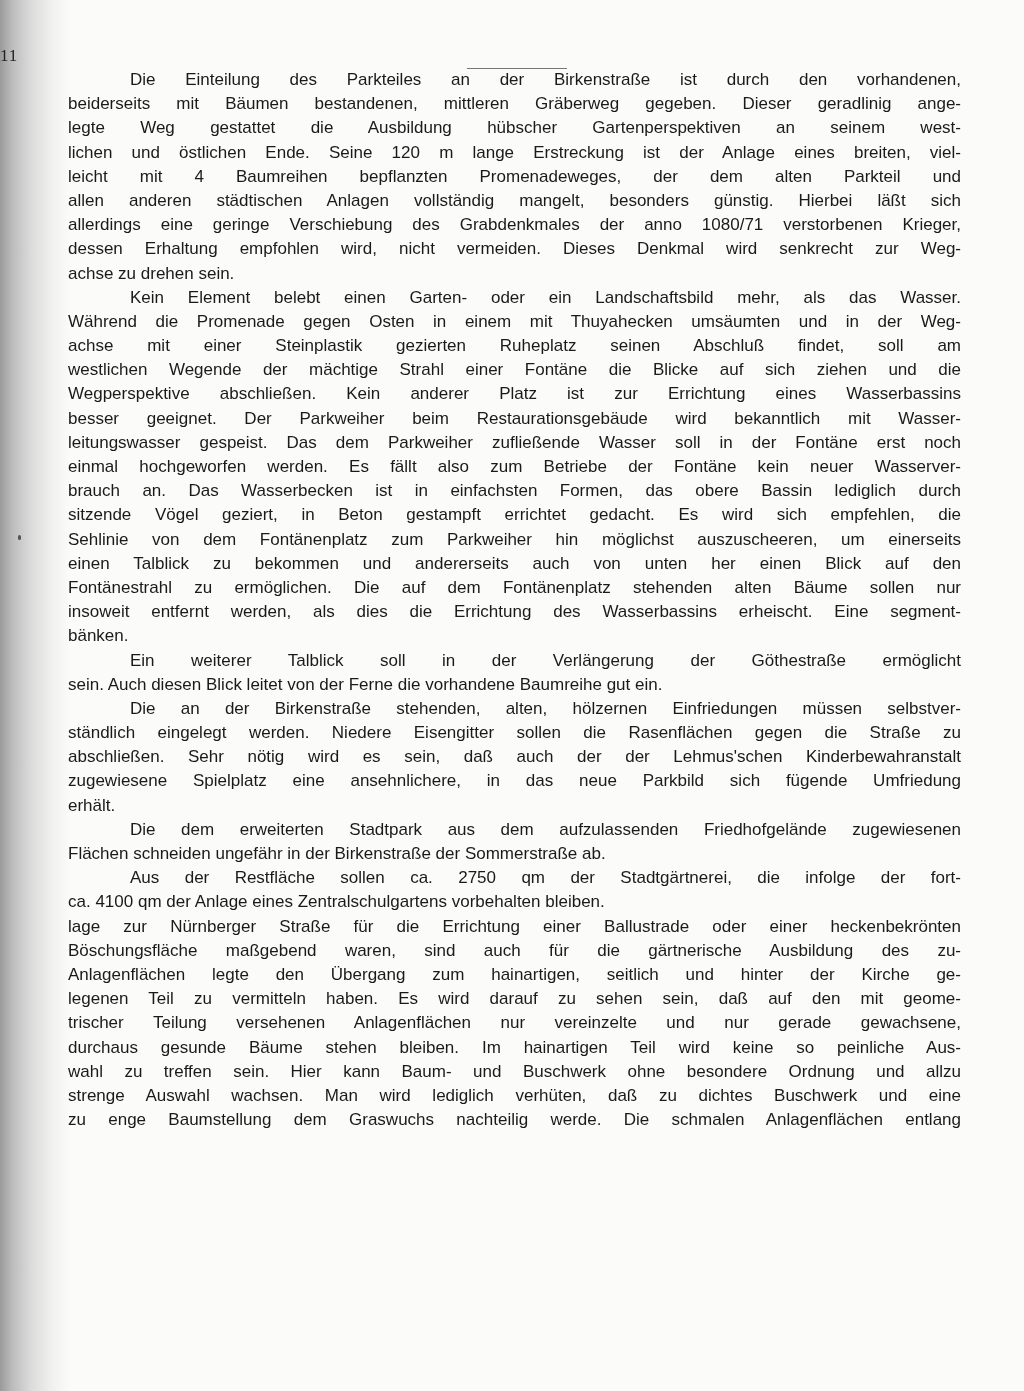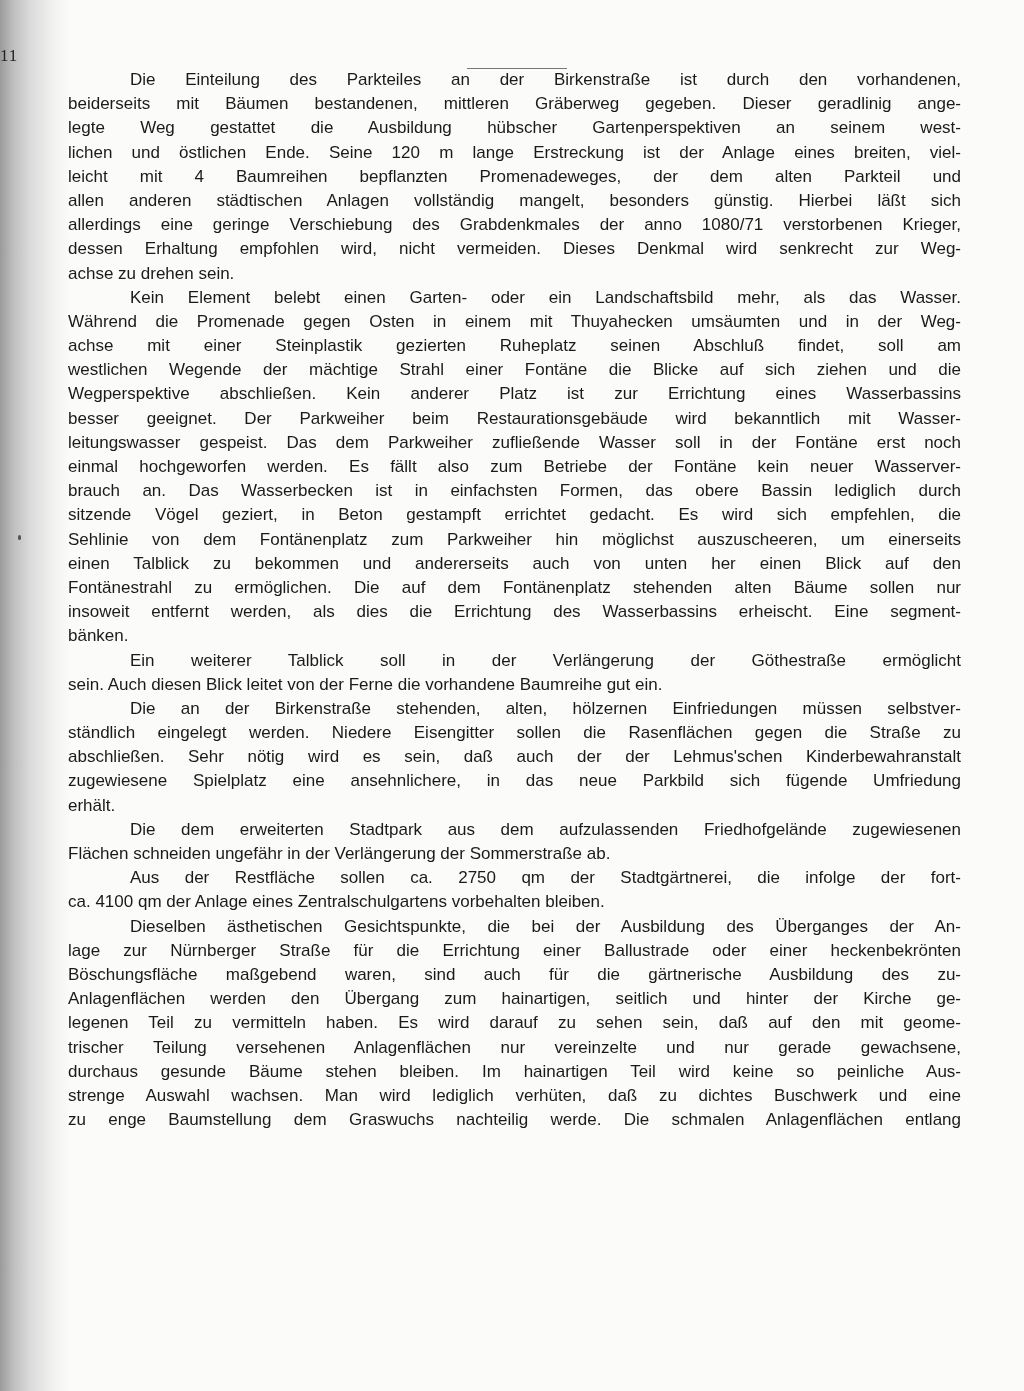--- a/index.html
+++ b/index.html
@@ -124,30 +124,30 @@
     </div>
   <div class="para">
       <span class="line first">Die an der Birkenstraße stehenden, alten, hölzernen Einfriedungen müssen selbstver-</span>
       <span class="line">ständlich eingelegt werden. Niedere Eisengitter sollen die Rasenflächen gegen die Straße zu</span>
       <span class="line">abschließen. Sehr nötig wird es sein, daß auch der der Lehmus'schen Kinderbewahranstalt</span>
       <span class="line">zugewiesene Spielplatz eine ansehnlichere, in das neue Parkbild sich fügende Umfriedung</span>
       <span class="line last">erhält.</span>
     </div>
   <div class="para">
       <span class="line first">Die dem erweiterten Stadtpark aus dem aufzulassenden Friedhofgelände zugewiesenen</span>
-      <span class="line last">Flächen schneiden ungefähr in der Verlängerung der Sommerstraße ab.</span>
+      <span class="line last">Flächen schneiden ungefähr in der Birkenstraße der Sommerstraße ab.</span>
     </div>
   <div class="para">
       <span class="line first">Aus der Restfläche sollen ca. 2750 qm der Stadtgärtnerei, die infolge der fort-</span>
       <span class="line last">ca. 4100 qm der Anlage eines Zentralschulgartens vorbehalten bleiben.</span>
     </div>
   <div class="para">
-      <span class="line first">Dieselben ästhetischen Gesichtspunkte, die bei der Ausbildung des Überganges der An-</span>
       <span class="line">lage zur Nürnberger Straße für die Errichtung einer Ballustrade oder einer heckenbekrönten</span>
       <span class="line">Böschungsfläche maßgebend waren, sind auch für die gärtnerische Ausbildung des zu-</span>
-      <span class="line">Anlagenflächen werden den Übergang zum hainartigen, seitlich und hinter der Kirche ge-</span>
+      <span class="line">Anlagenflächen legte den Übergang zum hainartigen, seitlich und hinter der Kirche ge-</span>
       <span class="line">legenen Teil zu vermitteln haben. Es wird darauf zu sehen sein, daß auf den mit geome-</span>
       <span class="line">trischer Teilung versehenen Anlagenflächen nur vereinzelte und nur gerade gewachsene,</span>
       <span class="line">durchaus gesunde Bäume stehen bleiben. Im hainartigen Teil wird keine so peinliche Aus-</span>
+      <span class="line">wahl zu treffen sein. Hier kann Baum- und Buschwerk ohne besondere Ordnung und allzu</span>
       <span class="line">strenge Auswahl wachsen. Man wird lediglich verhüten, daß zu dichtes Buschwerk und eine</span>
       <span class="line">zu enge Baumstellung dem Graswuchs nachteilig werde. Die schmalen Anlagenflächen entlang</span>
     </div>
 </div>
 
 </body></html>

